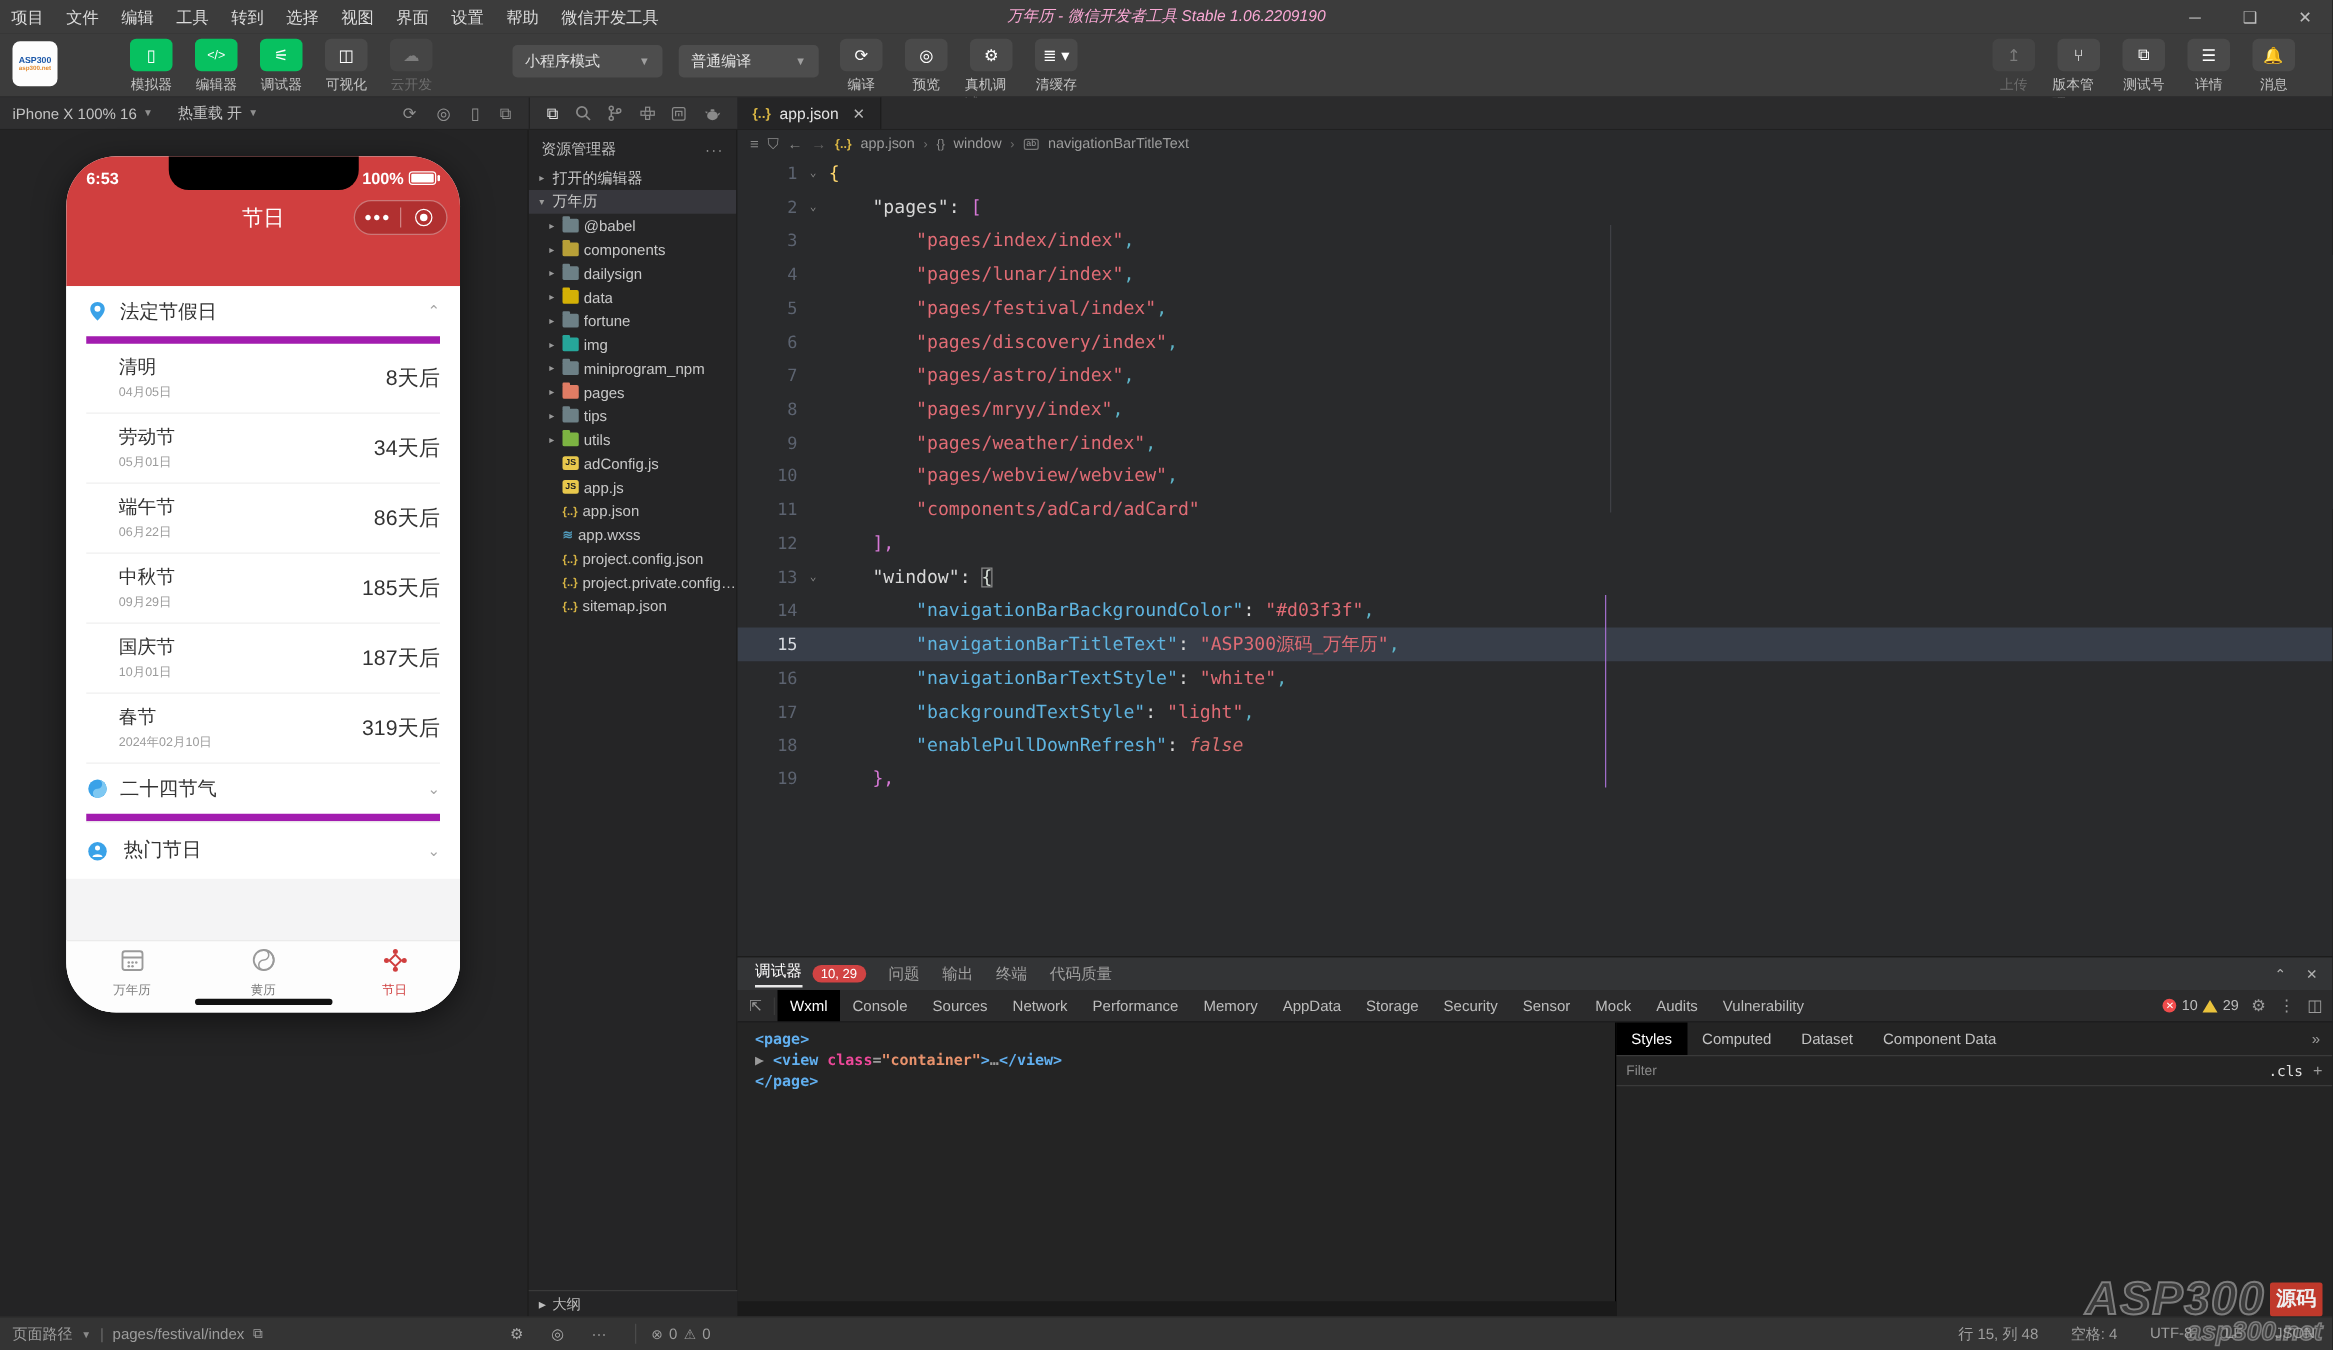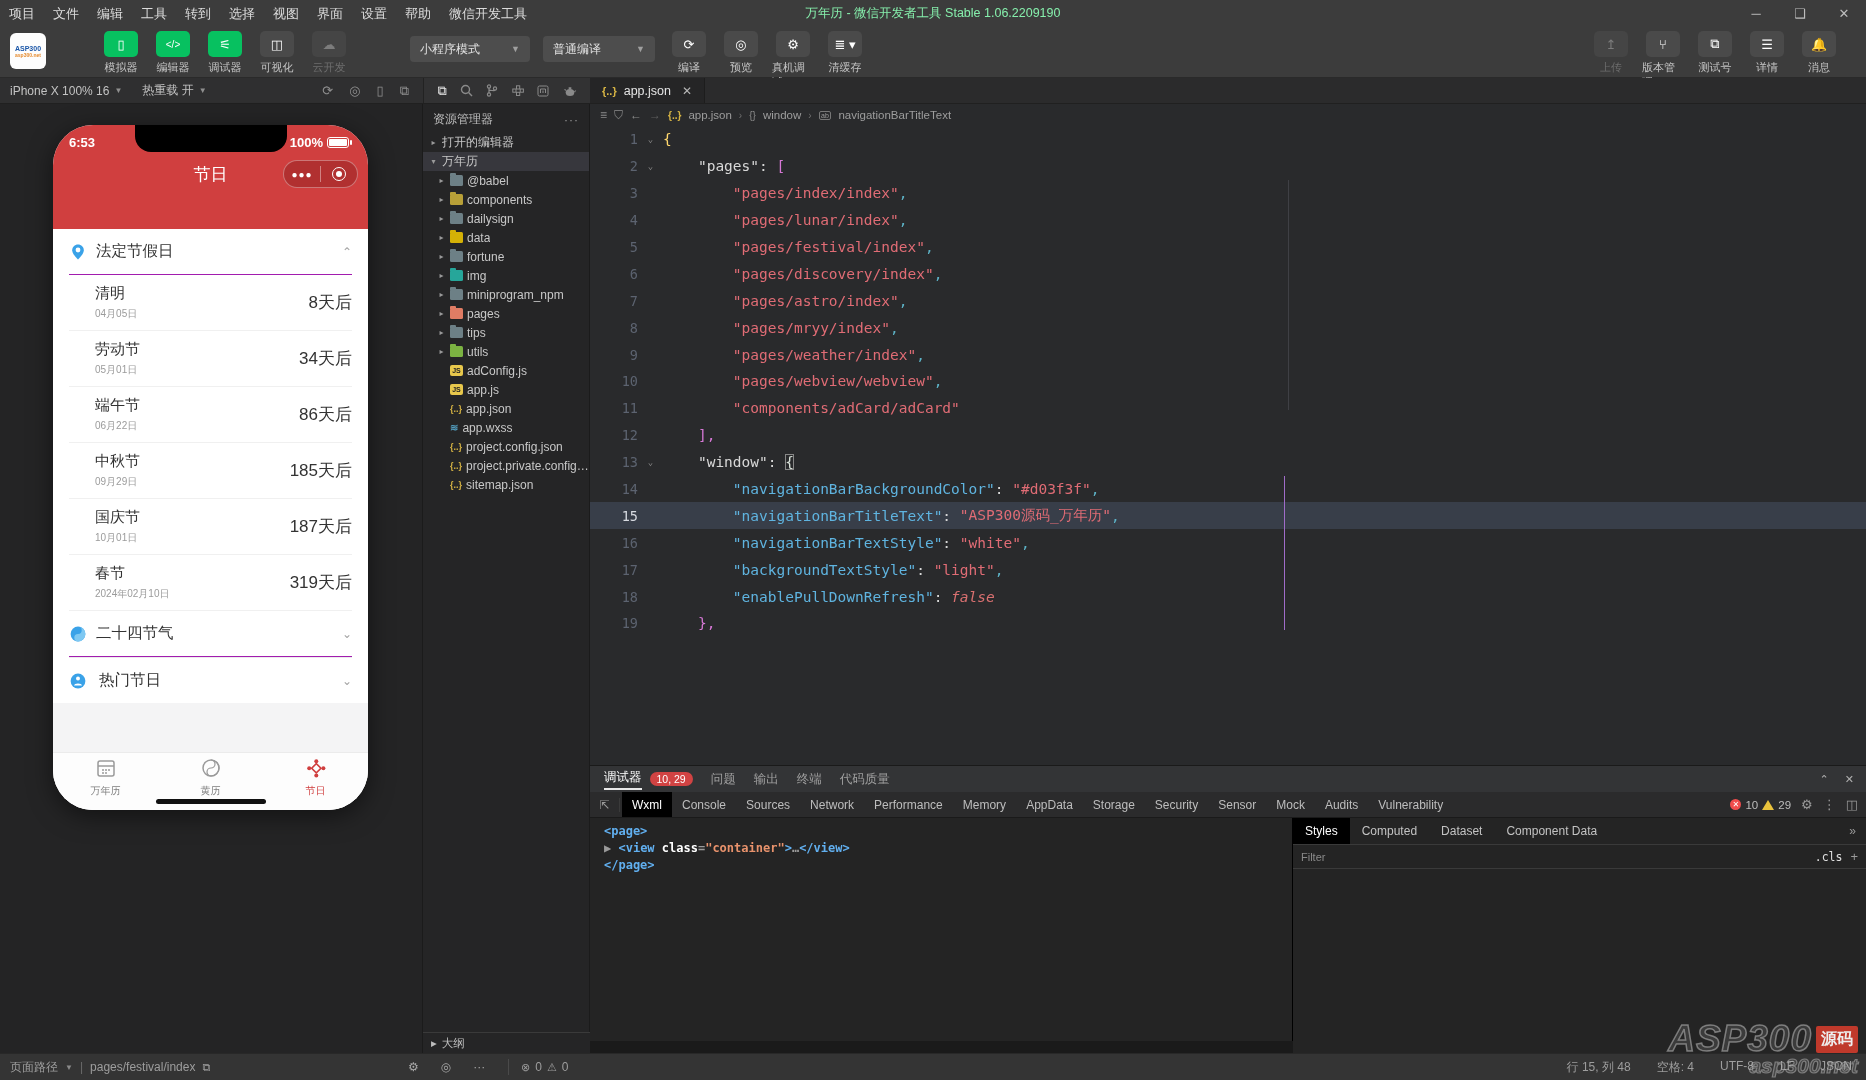--- a/index.html
+++ b/index.html
@@ -5,21 +5,21 @@
   * { margin:0; padding:0; box-sizing:border-box; }
   html,body { width:1866px; height:1080px; overflow:hidden; background:#1e1e1e;
               font-family:"Liberation Sans", sans-serif; }
   .abs { position:absolute; }
   #app { position:relative; width:1866px; height:1080px; background:#242425; }
 
   
   #menubar { left:0; top:0; width:1866px; height:27px; background:#3c3c3c;
              display:flex; align-items:center; color:#dcdcdc; font-size:13px; }
   #menubar .menu-item { padding:0 9px; line-height:27px; cursor:default; }
-  #win-title { position:absolute; left:0; right:0; text-align:center; color:#86efac; font-size:12.5px; pointer-events:none; }
+  #win-title { position:absolute; left:0; right:0; text-align:center; color:#f9a8d4; font-size:12.5px; pointer-events:none;font-style:italic; }
   #win-controls { position:absolute; right:0; top:0; display:flex; }
   #win-controls span { width:44px; height:27px; display:flex; align-items:center; justify-content:center; color:#bdbdbd; font-size:13px; }
 
   
   #toolbar { left:0; top:27px; width:1866px; height:51px; background:#3c3c3c; border-bottom:1px solid #2a2a2a; }
   .avatar { left:10px; top:6px; width:36px; height:36px; background:#fdfdfd; border-radius:6px;
             display:flex; flex-direction:column; align-items:center; justify-content:center; font-size:7px; font-weight:bold; color:#1a56a8; }
   .avatar i { font-style:normal; color:#e58b2f; font-size:5px; }
   .tbtn-group { display:flex; position:absolute; top:4px; gap:10px; }
   .tbtn { display:flex; flex-direction:column; align-items:center; width:42px; }
@@ -63,21 +63,21 @@
   #ph-nav .title { color:#fff; font-size:17px; }
   #capsule { position:absolute; right:10px; top:10px; width:75px; height:28px; border-radius:15px;
              background:rgba(120,20,20,.35); border:1px solid rgba(255,255,255,.35); display:flex; align-items:center; }
   #capsule .dots { flex:1; text-align:center; color:#fff; font-size:10px; letter-spacing:1px; }
   #capsule .div { width:1px; height:16px; background:rgba(255,255,255,.4); }
   #capsule .rec { flex:1; display:flex; justify-content:center; }
   #capsule .rec i { width:14px; height:14px; border:1.6px solid #fff; border-radius:50%; display:flex; align-items:center; justify-content:center; }
   #capsule .rec i b { width:6px; height:6px; background:#fff; border-radius:50%; }
   #phone-body { background:#f4f4f5; height:calc(100% - 104px); position:relative; }
   #fest-card { background:#fff; margin:0; padding:0 16px; }
-  .sec-head { display:flex; align-items:center; height:46px; gap:9px; border-bottom:1px solid #a21caf; }
+  .sec-head { display:flex; align-items:center; height:46px; gap:9px; border-bottom:6px solid #a21caf; }
   .sec-head.nb { border-bottom:none;gap:12px; }
   .sec-head .pin { width:18px; height:18px; }
   .sec-head .t { flex:1; font-size:15.5px; color:#333; }
   .sec-head .chev { color:#a5a5a5; font-size:12px; }
   .fest-item { display:flex; align-items:center; justify-content:space-between; height:56px; border-bottom:1px solid #f0f0f0; padding-left:26px; }
   .fest-item .l .n { font-size:15px; color:#333; }
   .fest-item .l .d { font-size:10px; color:#9b9b9b; margin-top:4px; }
   .fest-item .days { font-size:17px; color:#333; }
   #ph-tabbar { position:absolute; left:0; bottom:0; width:100%; height:58px; background:#fdfdfd; border-top:1px solid #ebebeb;
                display:flex; padding-bottom:8px; }
@@ -135,21 +135,21 @@
   .cdt-tab { padding:0 10px; height:100%; display:flex; align-items:center; }
   .cdt-tab.active { background:#000; color:#fff; }
   #cdt-right { margin-left:auto; display:flex; align-items:center; gap:10px; padding-right:8px; }
   #cdt-counts { display:flex; align-items:center; gap:4px; font-size:11.5px; }
   .err-ico { width:11px; height:11px; background:#f14c4c; border-radius:50%; color:#fff; font-size:8px; display:inline-flex; align-items:center; justify-content:center; }
   .warn-ico { width:0; height:0; border-left:6px solid transparent; border-right:6px solid transparent; border-bottom:10px solid #e9c23c; display:inline-block; }
   #cdt-right .gear { color:#9a9a9a; font-size:13px; }
   #dbg-body { display:flex; height:236px; }
   #wxml-pane { width:703px; border-right:1px solid #000; position:relative; font-family:"DejaVu Sans Mono","Liberation Mono",monospace; font-size:12px; padding:6px 0 0 14px; color:#d4d4d4; }
   .wx-line { height:17px; white-space:pre;font-weight:bold; }
-  .wx-tag { color:#61afef; } .wx-attr { color:#ffffff; } .wx-val { color:#e8926c; } .wx-dim { color:#9a9a9a; }
+  .wx-tag { color:#61afef; } .wx-attr { color:#ec4899; } .wx-val { color:#e8926c; } .wx-dim { color:#9a9a9a; }
   #style-pane { flex:1; display:flex; flex-direction:column; }
   #style-tabs { height:27px; display:flex; align-items:center; font-size:12px; color:#c3c3c3; border-bottom:1px solid #3a3a3a; }
   .stab { padding:0 12px; height:100%; display:flex; align-items:center; }
   .stab.active { background:#000; color:#fff; }
   #style-tabs .chev2 { margin-left:auto; padding-right:10px; color:#9a9a9a; }
   #filter-row { height:24px; display:flex; align-items:center; border-bottom:1px solid #3a3a3a; padding:0 8px; gap:8px; }
   #filter-input { flex:1; color:#8a8a8a; font-size:11px; background:transparent; }
   #filter-row .cls { color:#e0e0e0; font-size:11.5px; font-family:"DejaVu Sans Mono",monospace; }
   #filter-row .plus { color:#9a9a9a; font-size:13px; }
   #dbg-drawer { position:absolute; left:0px; bottom:0px; width:703px; height:13px; background:#1a1a1a; }

